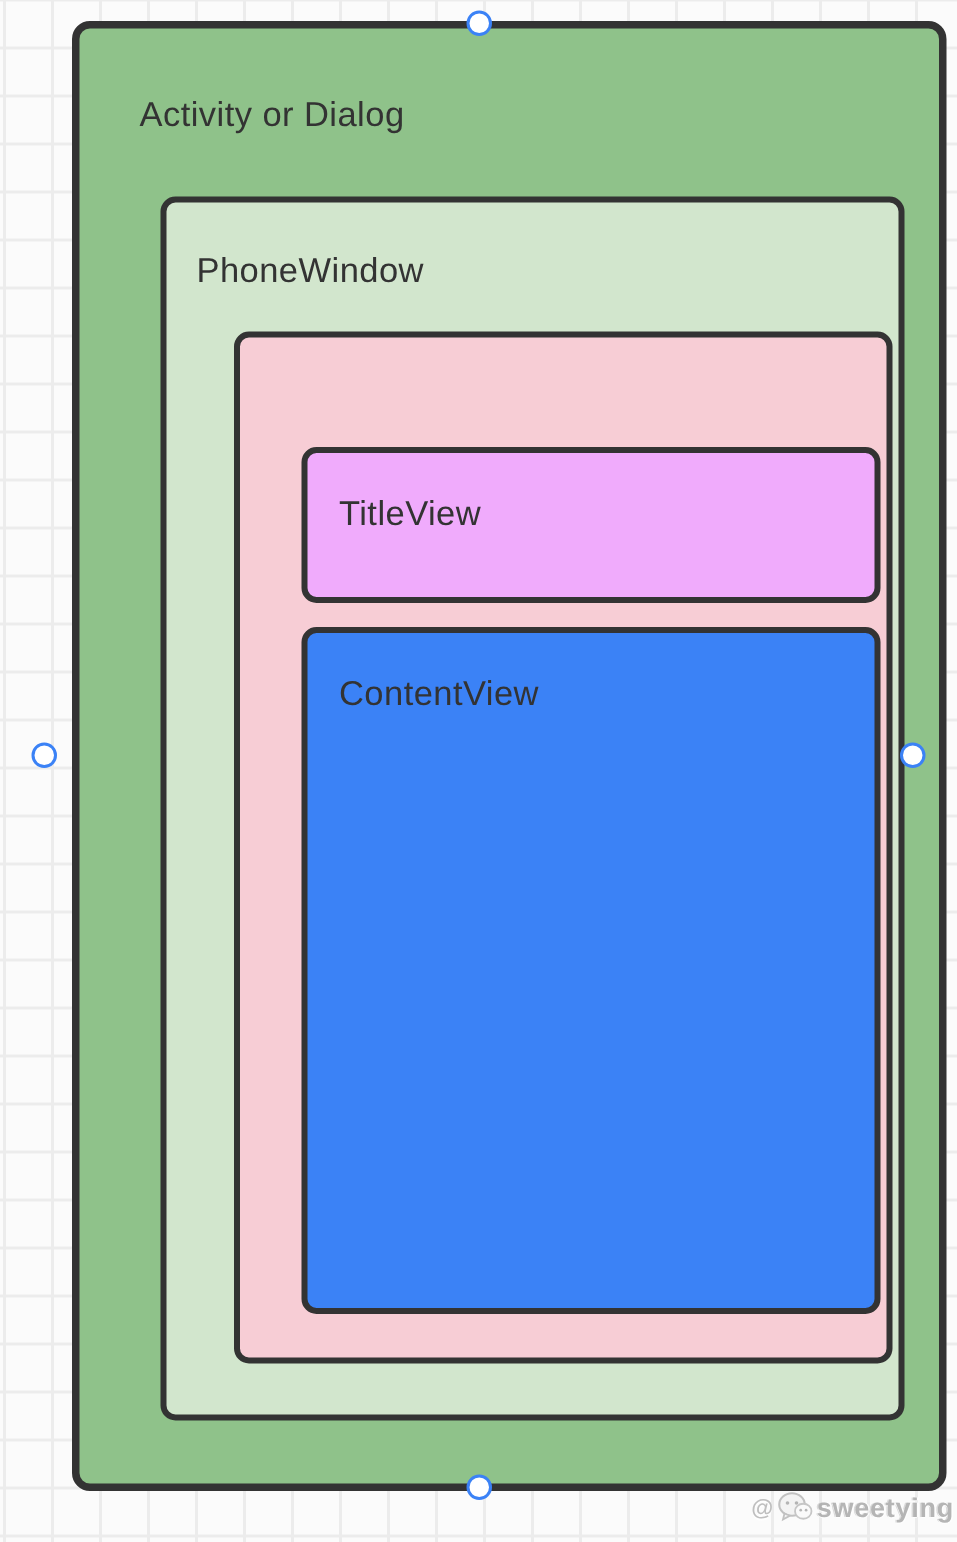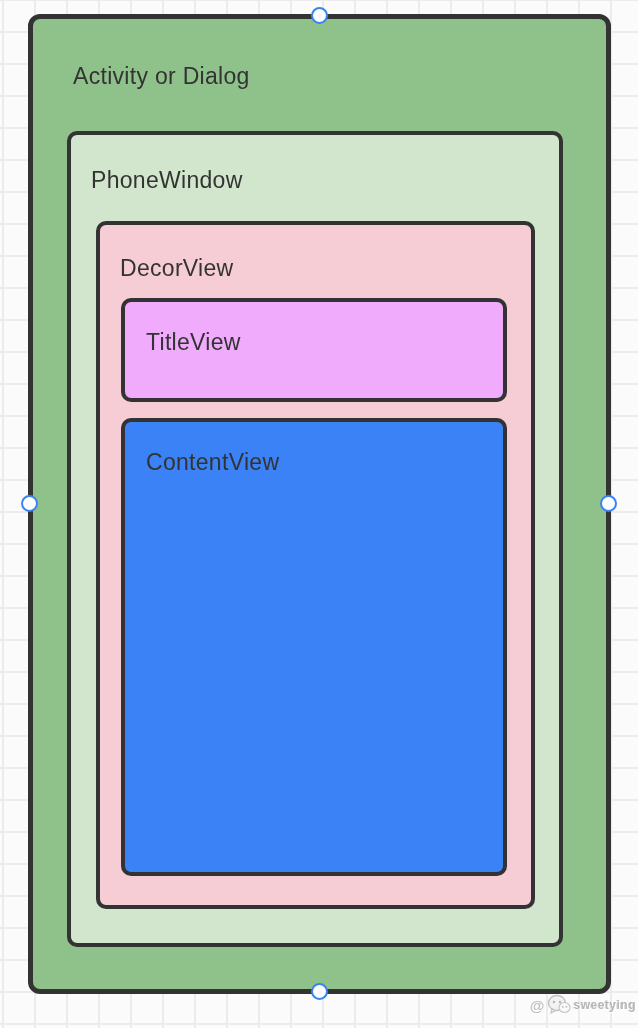--- a/index.html
+++ b/index.html
@@ -22,20 +22,21 @@
       linear-gradient(to right, #ececec 2px, transparent 2px),
       linear-gradient(to bottom, #ececec 2px, transparent 2px);
     background-size: 32px 32px;
     background-position: 2px 31px;
   }
   .shape {
     position: absolute;
     border: 4px solid #333333;
     border-radius: 10px;
     box-sizing: border-box;
+    margin-left: 20px;
   }
   .shape-label {
     position: absolute;
     font-size: 23px;
     font-weight: 500;
     color: #333333;
     letter-spacing: 0.3px;
     white-space: nowrap;
     line-height: 1.15;
   }
@@ -74,21 +75,21 @@
     right: 2px;
     bottom: 12px;
     display: flex;
     align-items: center;
     gap: 1px;
     z-index: 30;
     opacity: 0.85;
     pointer-events: none;
   }
   .watermark .wm-text {
-    font-size: 12px;
+    font-size: 18px;
     font-weight: bold;
     color: #a9a9a9;
     text-shadow: 0 1px 0 #ffffff, 1px 0 0 #ffffff, -1px 0 0 rgba(140,140,140,0.35);
     letter-spacing: 0.5px;
   }
   .watermark .wm-prefix {
     font-size: 15px;
     font-weight: bold;
     color: #b5b5b5;
     text-shadow: 0 1px 0 #ffffff;
@@ -106,21 +107,20 @@
 
 <div class="canvas">
 
   <div class="shape" id="box-activity" style="background-color: rgb(143, 194, 138); border-color: rgb(51, 51, 51);">
     <span class="shape-label" style="color: rgb(51, 51, 51);">Activity or Dialog</span>
 
     <div class="shape" id="box-phonewindow" style="position: absolute; left: 34px; top: 112px; background-color: rgb(210, 230, 205); border-color: rgb(51, 51, 51);">
       <span class="shape-label" style="color: rgb(51, 51, 51);">PhoneWindow</span>
 
       <div class="shape" id="box-decorview" style="position: absolute; left: 25px; top: 86px; background-color: rgb(247, 205, 213); border-color: rgb(51, 51, 51);">
-        <span class="shape-label" style="color: rgb(51, 51, 51);">DecorView</span>
 
         <div class="shape" id="box-titleview" style="position: absolute; left: 21px; top: 73px; background-color: #f0abfc; border-color: rgb(51, 51, 51);">
           <span class="shape-label" style="color: rgb(51, 51, 51);">TitleView</span>
         </div>
 
         <div class="shape" id="box-contentview" style="position: absolute; left: 21px; top: 193px; background-color: #3b82f6; border-color: rgb(51, 51, 51);">
           <span class="shape-label" style="color: rgb(51, 51, 51);">ContentView</span>
         </div>
 
       </div>

